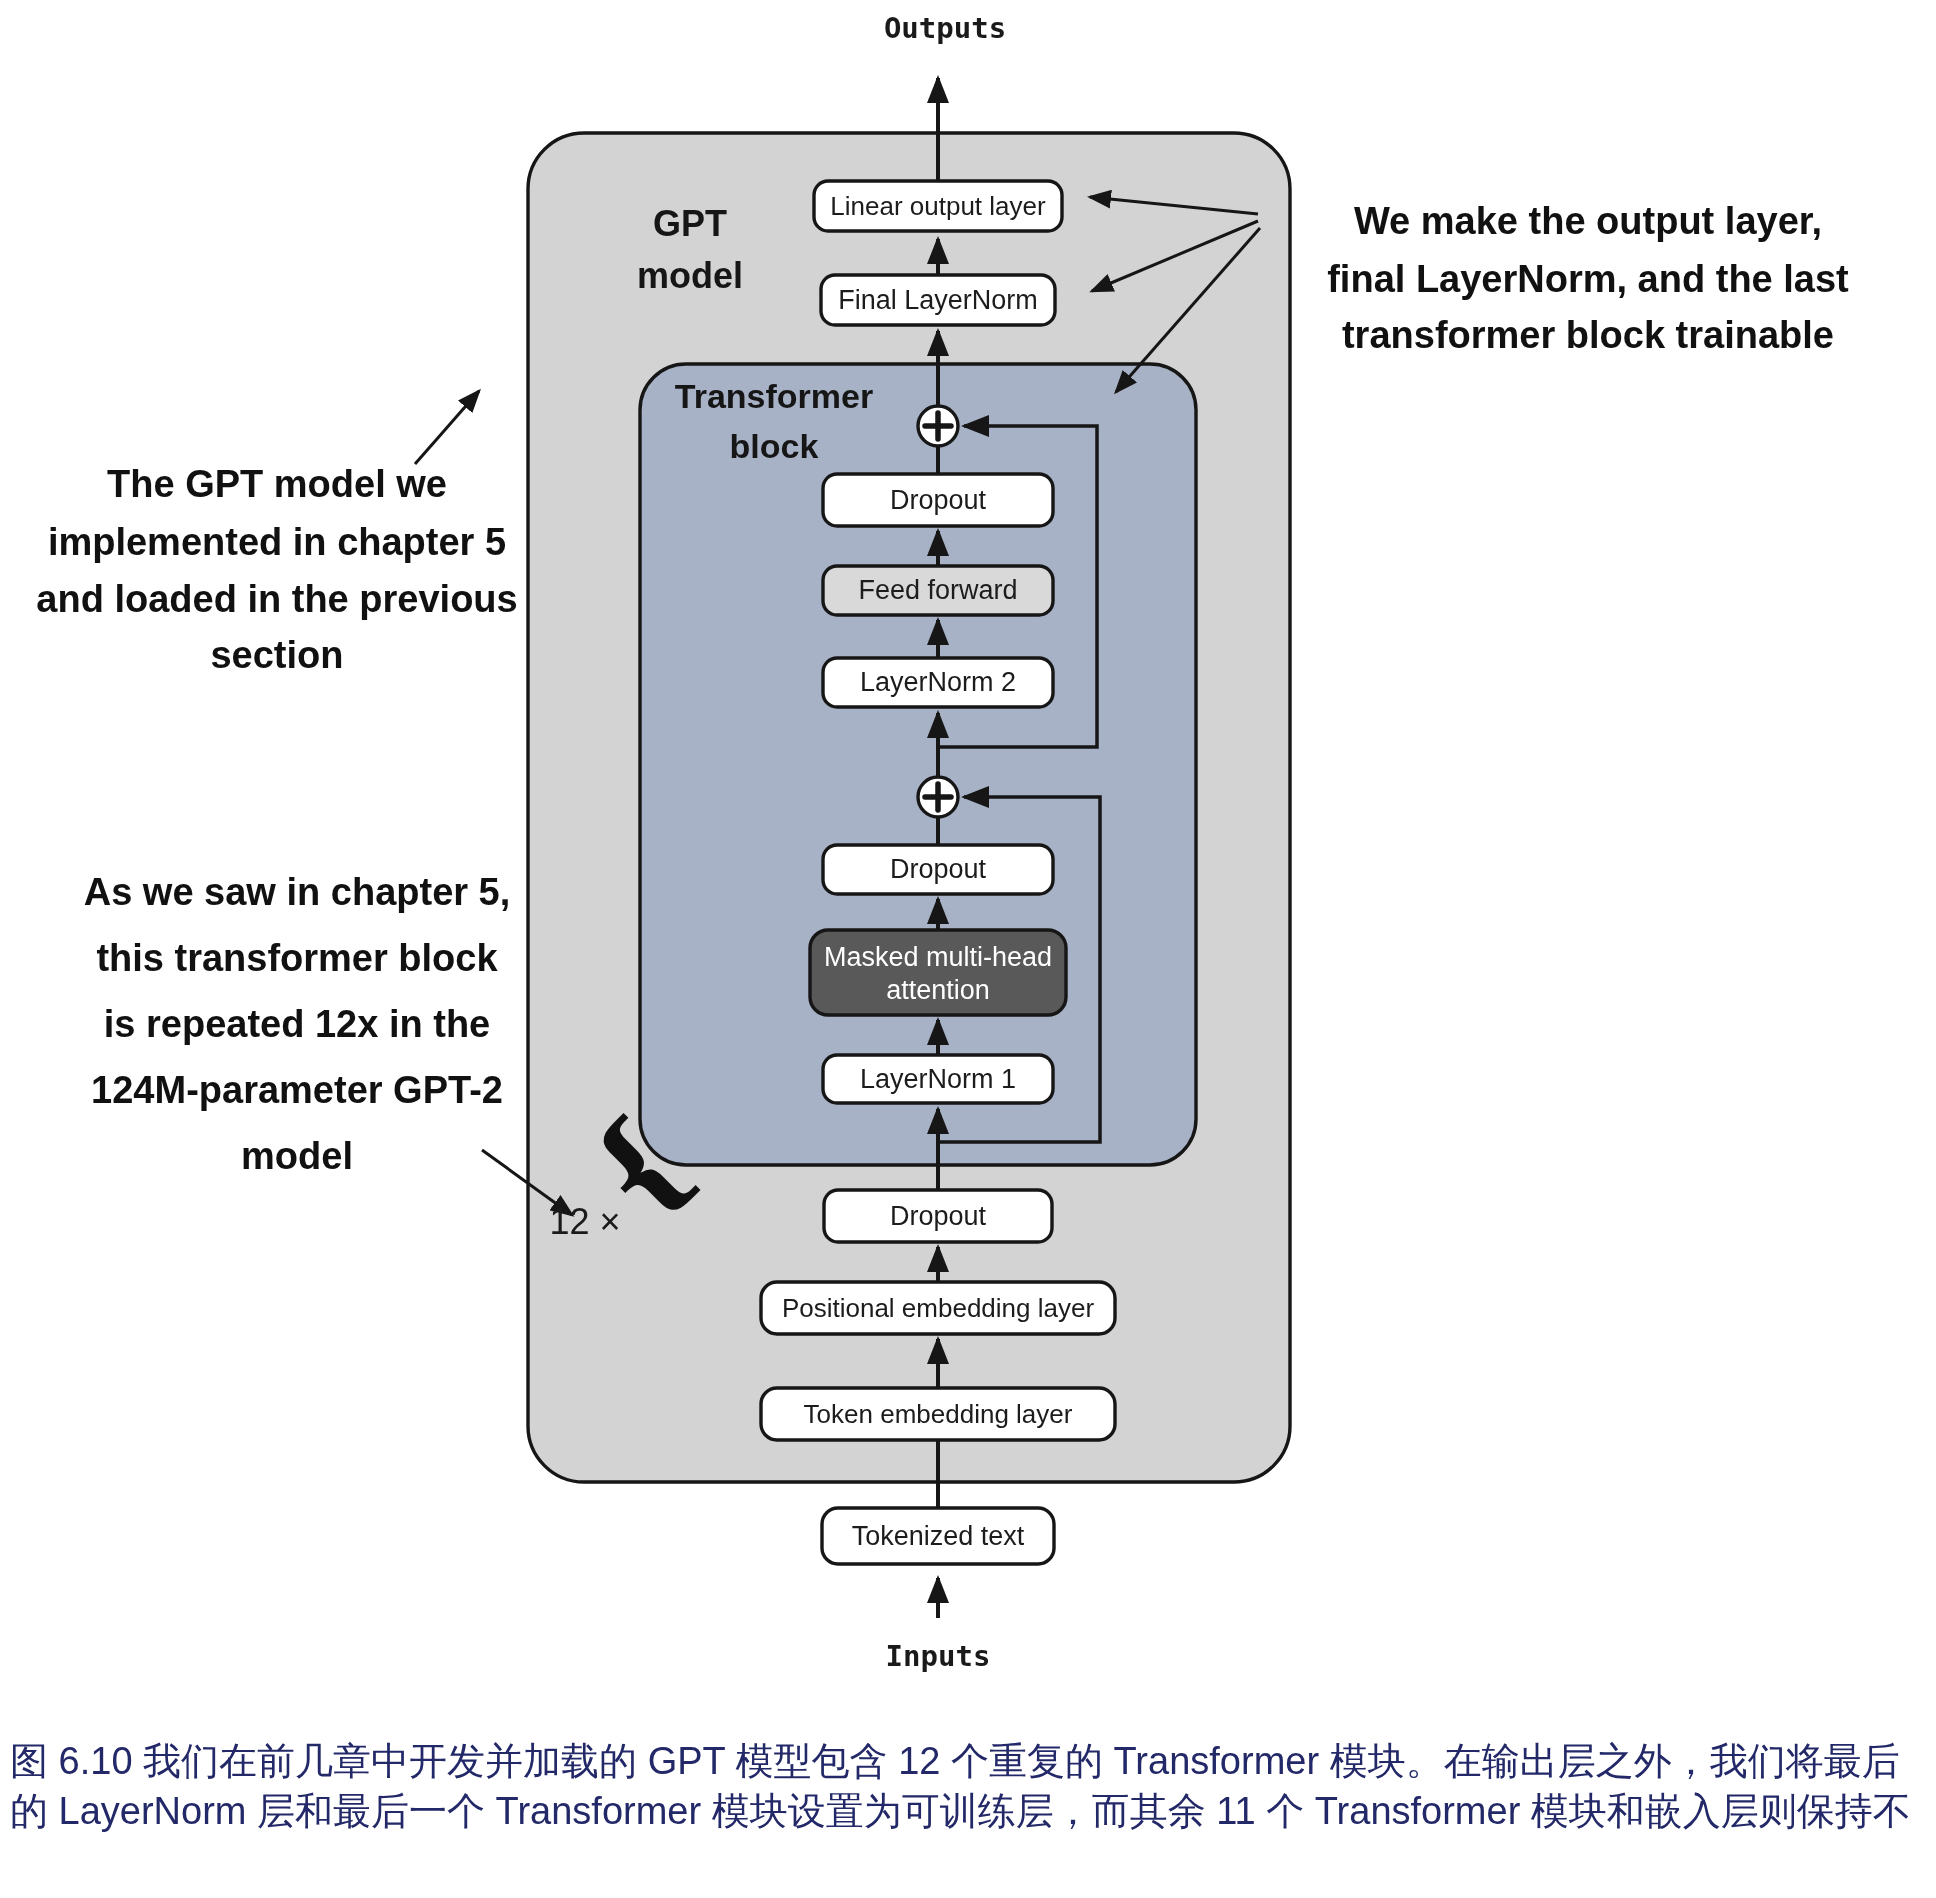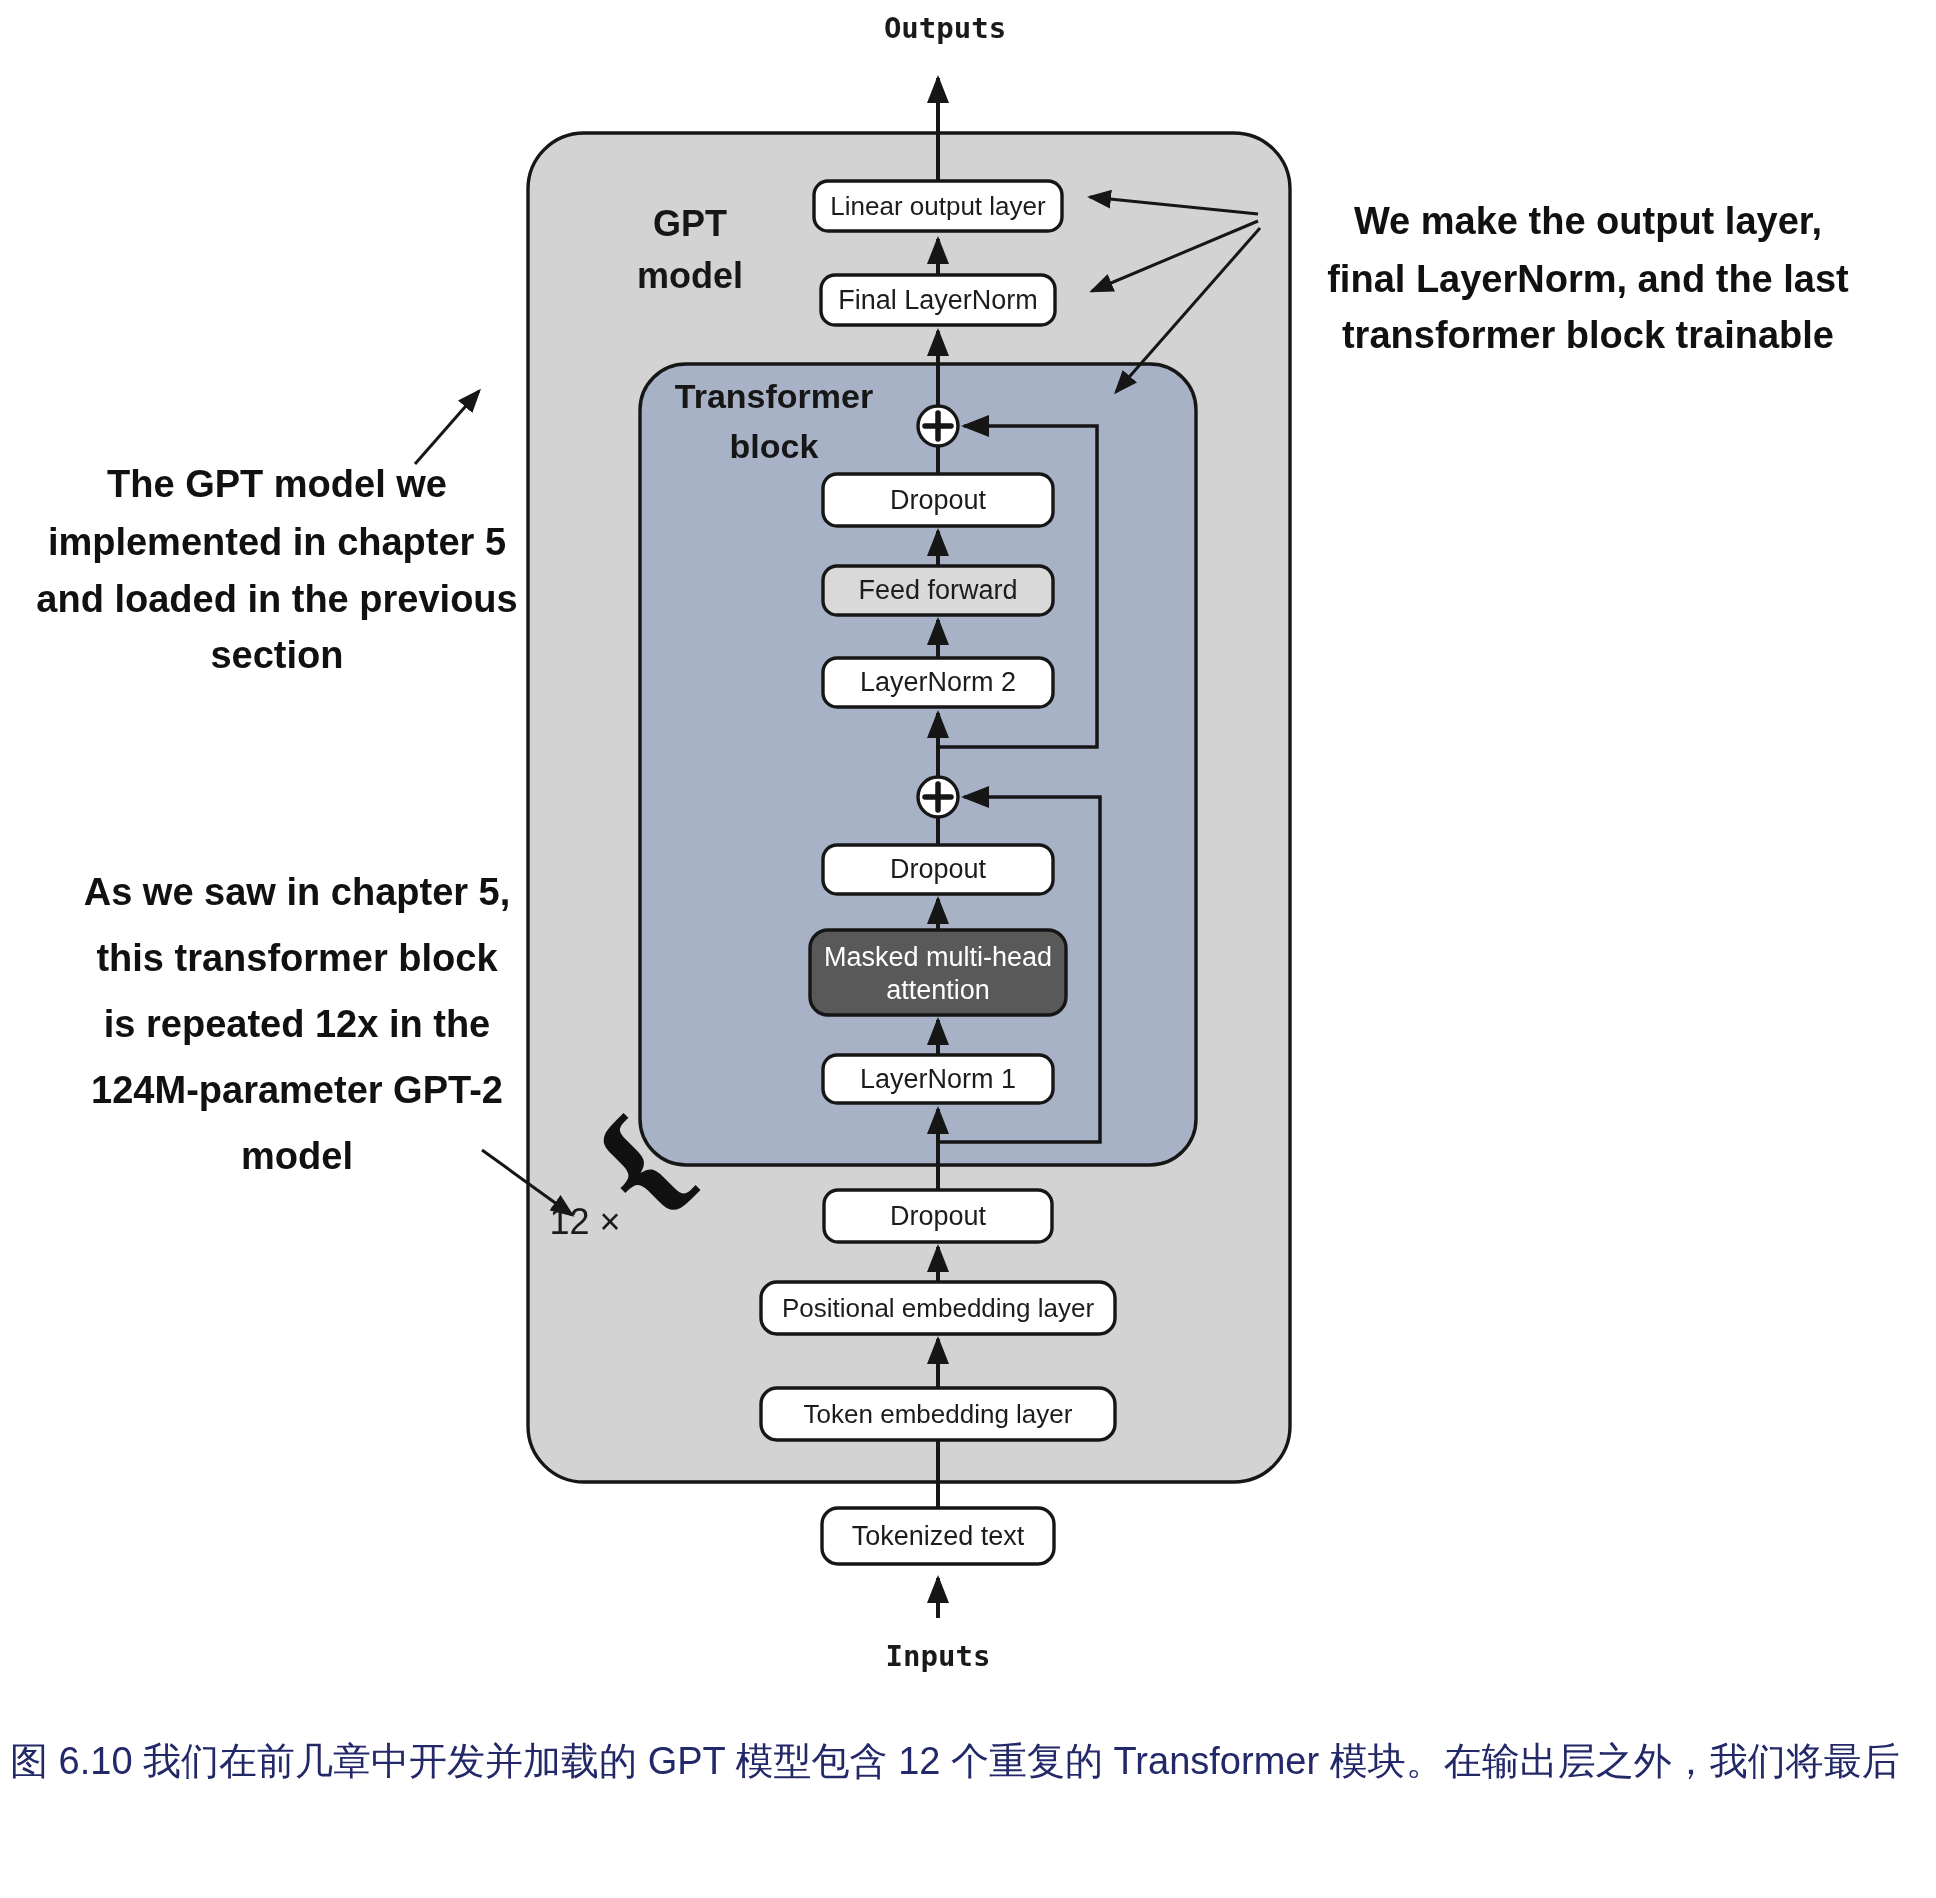--- a/index.html
+++ b/index.html
@@ -128,13 +128,14 @@
   <text x="1588" y="234" text-anchor="middle" class="annot">We make the output layer,</text>
   <text x="1588" y="292" text-anchor="middle" class="annot">final LayerNorm, and the last</text>
   <text x="1588" y="348" text-anchor="middle" class="annot">transformer block trainable</text>
   <path d="M1258,214 L1090,197" class="annot-arrow" marker-end="url(#ah2)"></path>
   <path d="M1258,221 L1092,291" class="annot-arrow" marker-end="url(#ah2)"></path>
   <path d="M1260,228 L1116,392" class="annot-arrow" marker-end="url(#ah2)"></path>
 </svg>
 
 <div id="caption">
   <div>图 6.10 我们在前几章中开发并加载的 GPT 模型包含 12 个重复的 Transformer 模块。在输出层之外，我们将最后</div>
+  <div>的 LayerNorm 层和最后一个 Transformer 模块设置为可训练层，而其余 11 个 Transformer 模块和嵌入层则保持不</div>
 </div>
 
 </body></html>

